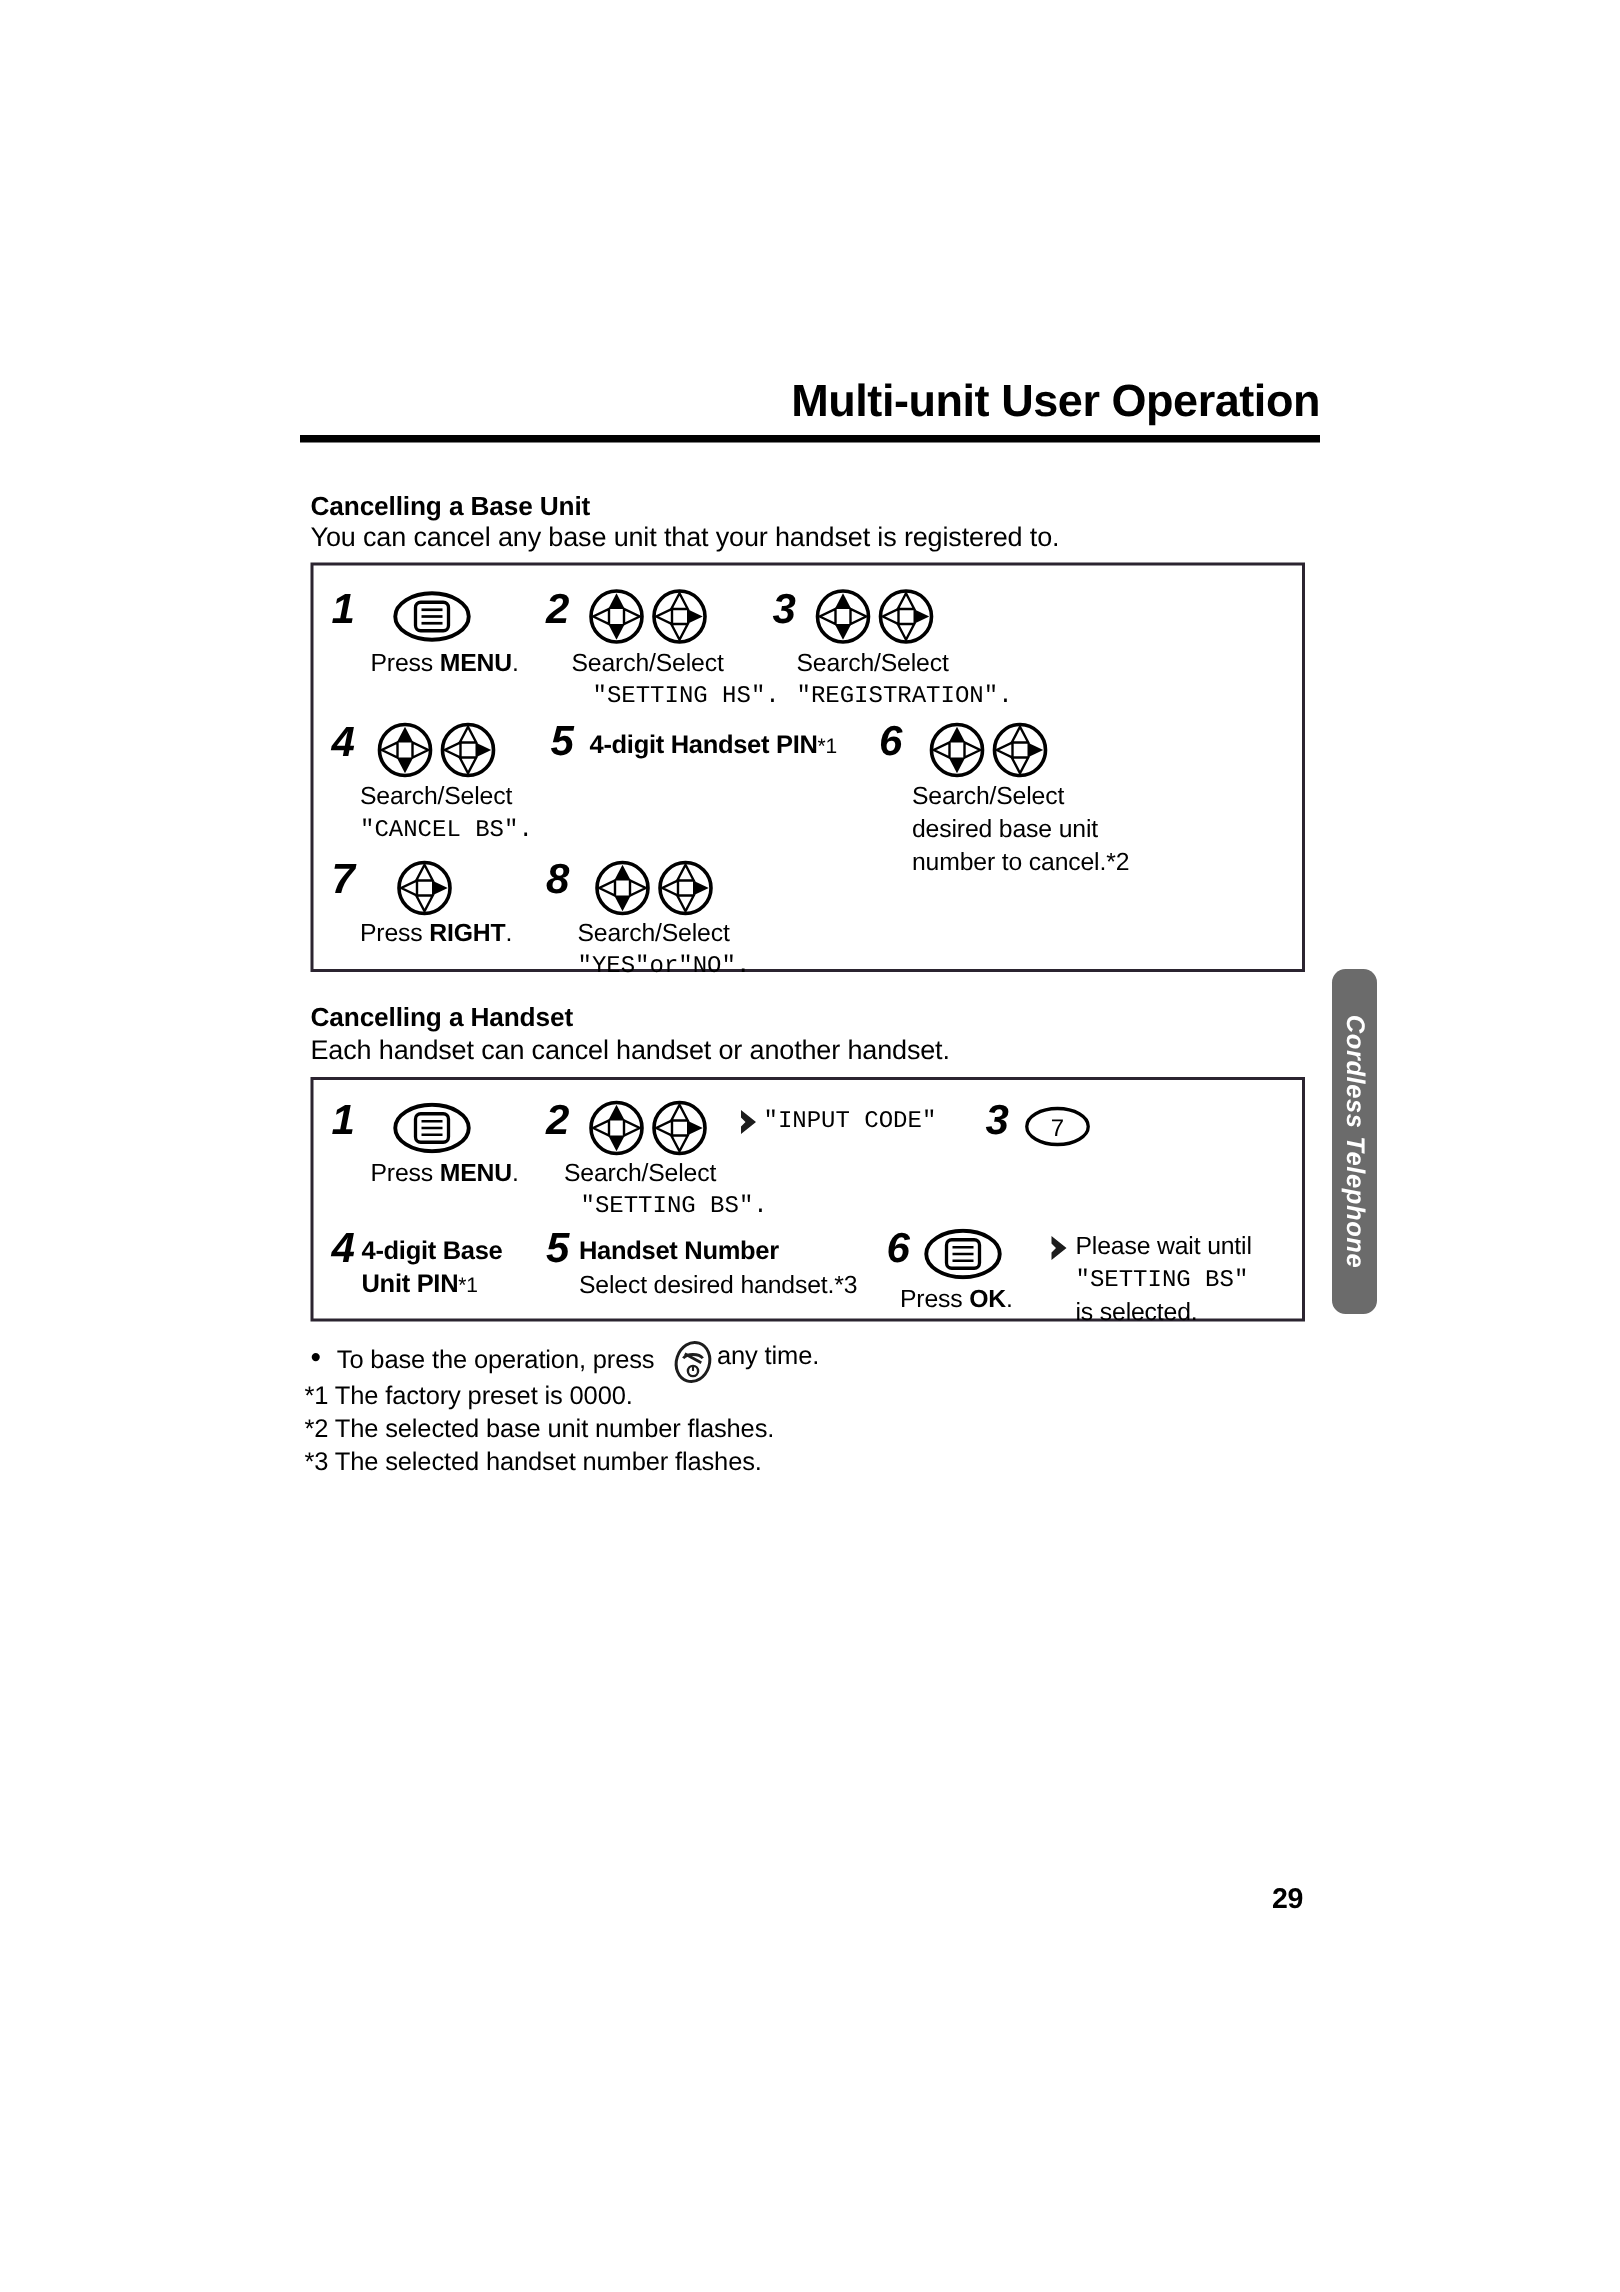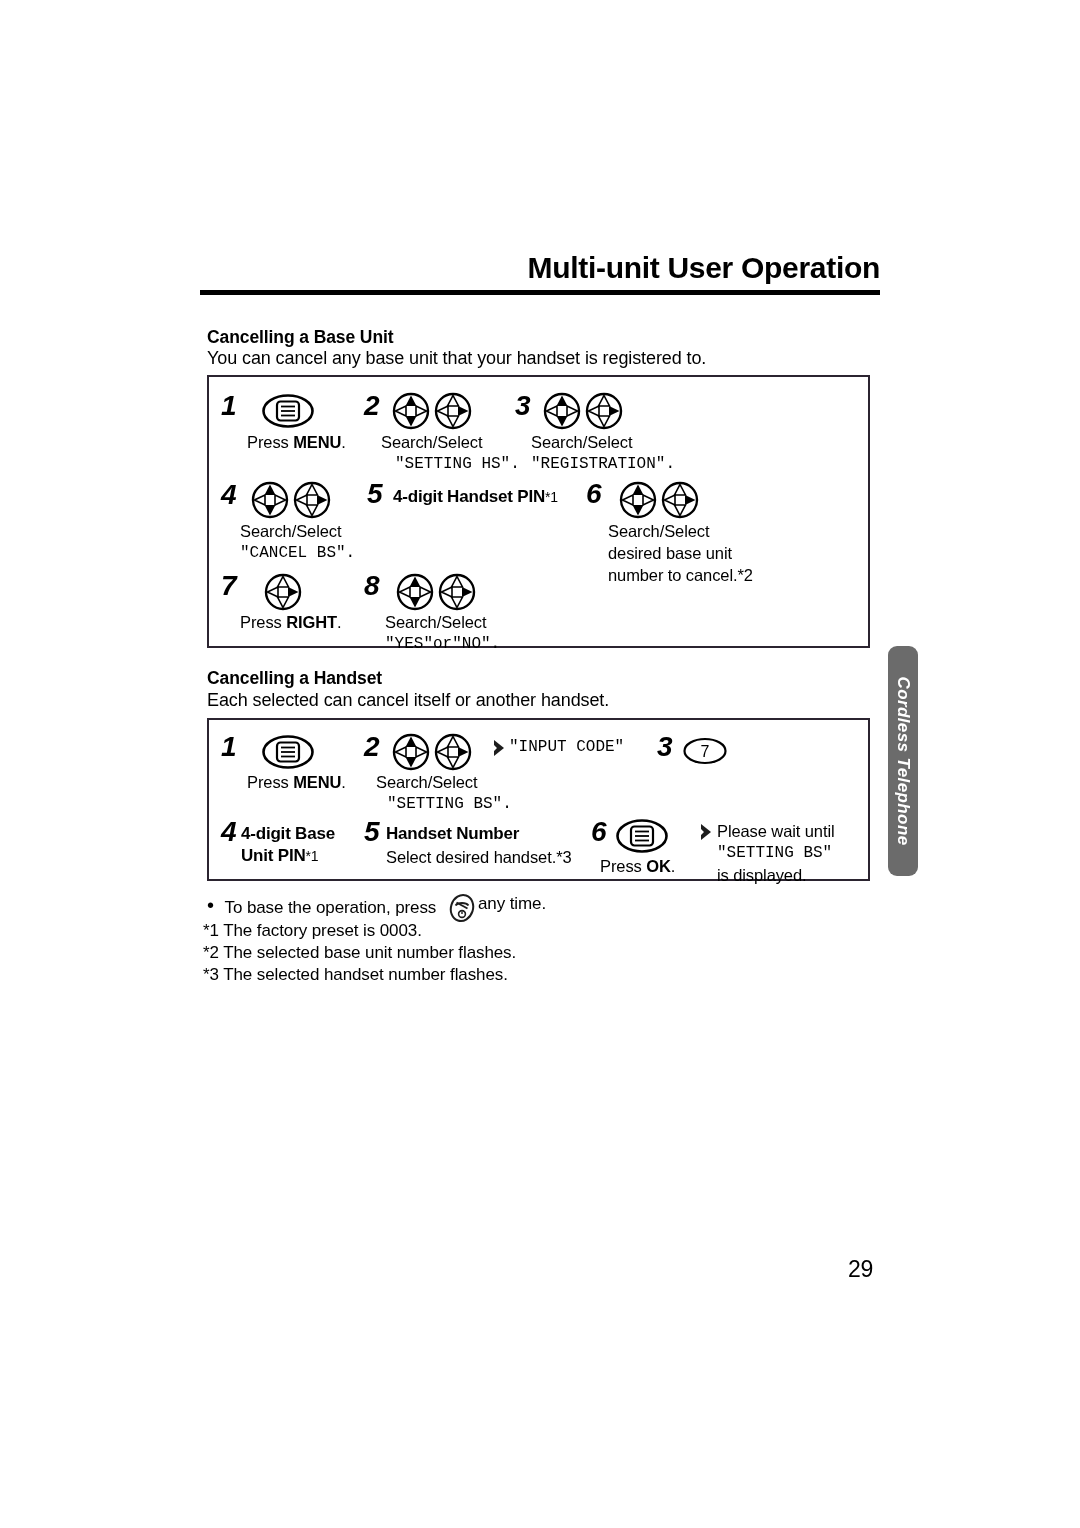--- a/index.html
+++ b/index.html
@@ -142,22 +142,22 @@
     left: 335px;
     top: 1258px;
     font-size: 16.5px;
     letter-spacing: -0.2px;
     white-space: nowrap;
   }
   .footer-page {
     position: absolute;
     left: 848px;
     top: 1256px;
-    font-size: 23px;
-    font-weight: normal;
+    font-size: 19px;
+    font-weight: bold;
     letter-spacing: -0.2px;
   }
 </style>
 </head>
 <body>
 
 <div class="page">
 
   <div class="header">
     <div class="header-title">Multi-unit User Operation</div>
@@ -284,21 +284,21 @@
         <polygon points="62,35.5 67.5,25 56.5,25" fill="#fff" stroke="#000" stroke-width="1.6"></polygon>
         <polygon points="46.5,20 57,25 57,15" fill="#fff" stroke="#000" stroke-width="1.6"></polygon>
         <polygon points="77.5,20 67,25 67,15" fill="#000"></polygon>
       </svg>
     </div>
     <div class="lbl" style="left:176px; top:236px;">Search/Select</div>
     <div class="mono" style="left:176px; top:258px;">"YES"or"NO".</div>
   </div>
 
   <div class="sec-head" style="left:207px; top:668px;">Cancelling a Handset</div>
-  <div class="sec-sub" style="left:207px; top:690px;">Each selected can cancel itself or another handset.</div>
+  <div class="sec-sub" style="left:207px; top:690px;">Each handset can cancel handset or another handset.</div>
 
   <div class="stepbox" style="left:207px; top:718px; width:663px; height:163px;">
 
     <div class="step-num" style="left:12px; top:11px;">1</div>
     <div class="icon" style="left:53px; top:15px;">
       <svg width="52" height="34" viewBox="0 0 52 34">
         <ellipse cx="26" cy="17" rx="24.5" ry="15.5" fill="#fff" stroke="#000" stroke-width="2.6"></ellipse>
         <rect x="15" y="7.5" width="22" height="19" rx="3.5" ry="3.5" fill="#fff" stroke="#000" stroke-width="2.2"></rect>
         <line x1="19" y1="12.5" x2="33" y2="12.5" stroke="#000" stroke-width="1.8"></line>
         <line x1="19" y1="17" x2="33" y2="17" stroke="#000" stroke-width="1.8"></line>
@@ -360,39 +360,39 @@
     </div>
     <div class="lbl" style="left:391px; top:137px;"><span>Press </span><b>OK</b><span>.</span></div>
 
     <div class="icon" style="left:490px; top:103px;">
       <svg width="14" height="18" viewBox="0 0 14 18">
         <polygon points="2,1 12,9 2,17 2,12 5,9 2,6" fill="#1d1d1d"></polygon>
       </svg>
     </div>
     <div class="lbl" style="left:508px; top:102px;">Please wait until</div>
     <div class="mono" style="left:508px; top:124px;">"SETTING BS"</div>
-    <div class="lbl" style="left:508px; top:146px;">is displayed.</div>
+    <div class="lbl" style="left:508px; top:146px;">is selected.</div>
   </div>
 
   <div class="note" style="left:207px; top:894px;">
     <span style="font-size:20px; vertical-align:1px;">•</span>
     <span style="margin-left:6px;">To base the operation, press</span>
   </div>
   <div class="icon" style="left:445px; top:893px;">
     <svg width="34" height="30" viewBox="0 0 34 30">
       <ellipse cx="17" cy="15" rx="11" ry="13.2" fill="#fff" stroke="#1d1d1d" stroke-width="2" transform="rotate(18 17 15)"></ellipse>
       <path d="M10.5 12.5 C13 9.2, 21 9.2, 23.5 12.5" fill="none" stroke="#1d1d1d" stroke-width="1.9"></path>
       <line x1="11.5" y1="9.5" x2="22.5" y2="15.5" stroke="#1d1d1d" stroke-width="1.9"></line>
       <circle cx="17" cy="21" r="3.4" fill="#fff" stroke="#1d1d1d" stroke-width="1.6"></circle>
       <line x1="17" y1="18.4" x2="17" y2="21" stroke="#1d1d1d" stroke-width="1.4"></line>
     </svg>
   </div>
   <div class="note" style="left:478px; top:894px;">any time.</div>
 
-  <div class="note" style="left:203px; top:921px;">*1 The factory preset is 0003.</div>
+  <div class="note" style="left:203px; top:921px;">*1 The factory preset is 0000.</div>
   <div class="note" style="left:203px; top:943px;">*2 The selected base unit number flashes.</div>
   <div class="note" style="left:203px; top:965px;">*3 The selected handset number flashes.</div>
 
   <div class="sidetab">
     <div class="sidetab-text">Cordless Telephone</div>
   </div>
 
   <div class="footer-page">29</div>
 
 </div>

